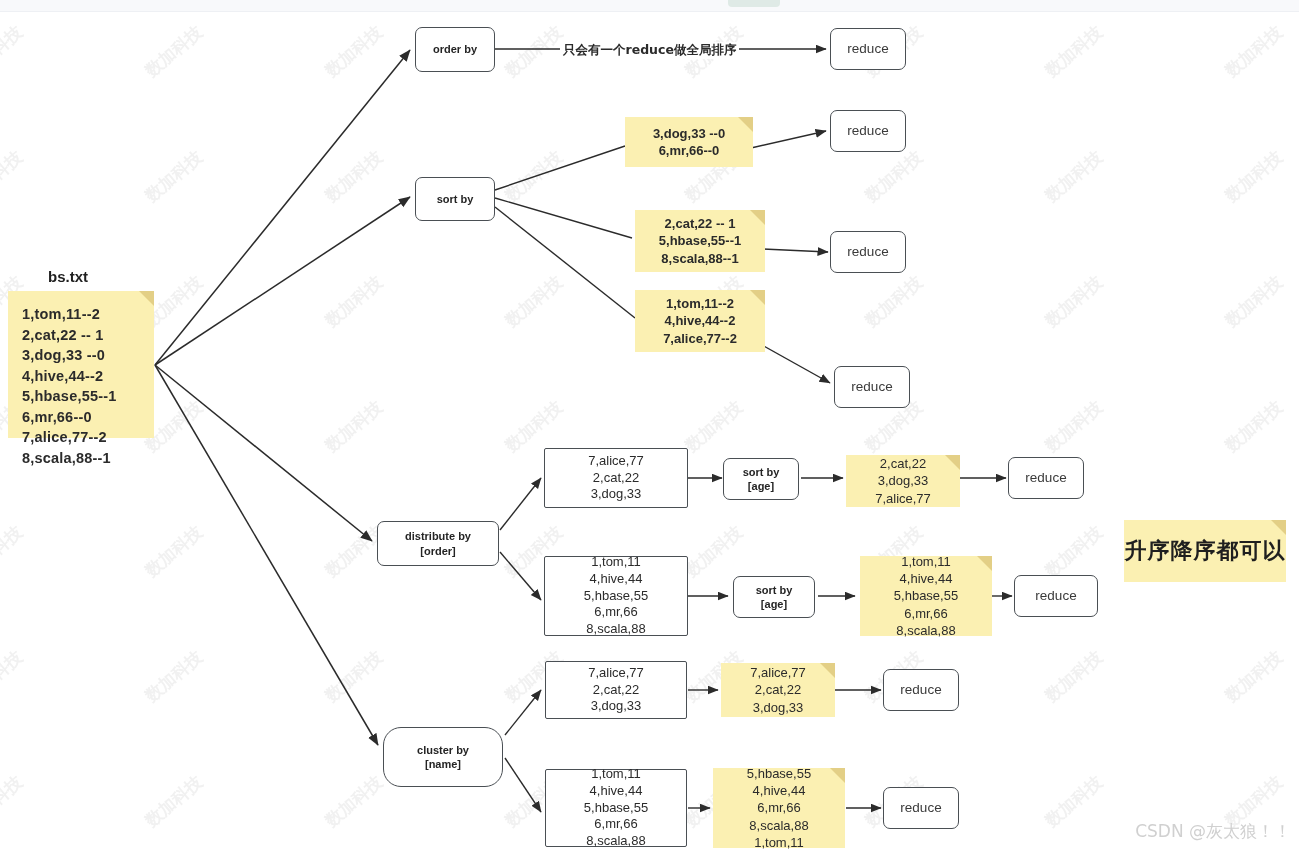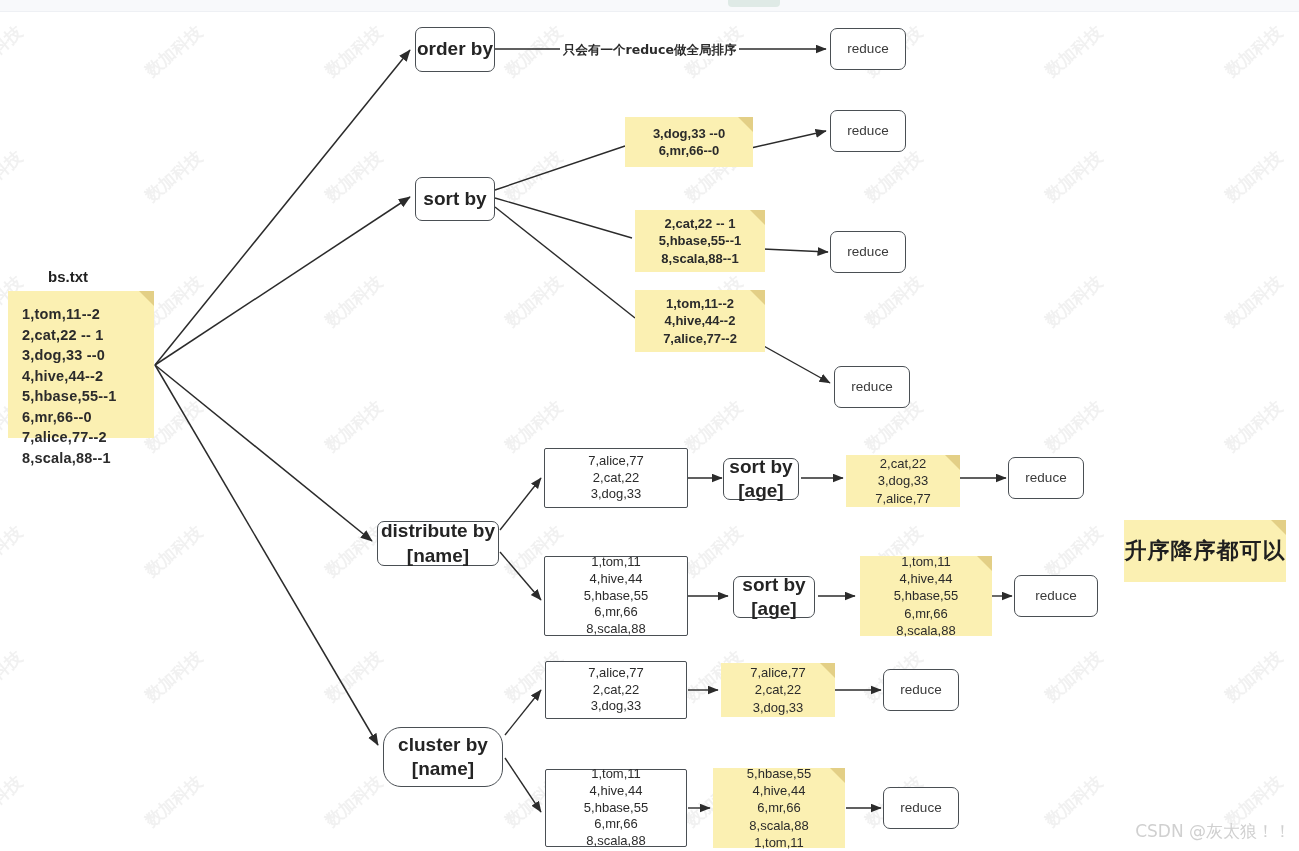--- a/index.html
+++ b/index.html
@@ -74,21 +74,21 @@
     display: flex;
     align-items: center;
     justify-content: center;
     text-align: center;
     color: #242424;
     line-height: 1.28;
     z-index: 3;
   }
   .node.bold {
     font-weight: 700;
-    font-size: 19px;
+    font-size: 11px;
   }
   .node.plain {
     font-weight: 400;
     font-size: 13.5px;
     color: #3a3a3a;
     text-align: right;
   }
   .node.list {
     font-weight: 400;
     font-size: 13px;
@@ -327,21 +327,21 @@
     <div class="note bold-note" style="left:635px; top:290px; width:130px; height:62px;">
       <span class="fold"></span>
       <span>1,tom,11--2
 4,hive,44--2
 7,alice,77--2</span>
     </div>
     <div class="node plain" style="left:834px; top:366px; width:76px; height:42px;">reduce</div>
 
     <div class="node bold" style="left:377px; top:521px; width:122px; height:45px;">
       <span style="white-space:pre-line">distribute by
-[name]</span>
+[order]</span>
     </div>
 
     <div class="node list" style="left:544px; top:448px; width:144px; height:60px;">7,alice,77
 2,cat,22
 3,dog,33</div>
     <div class="node bold" style="left:723px; top:458px; width:76px; height:42px;">
       <span style="white-space:pre-line">sort by
 [age]</span>
     </div>
     <div class="note" style="left:846px; top:455px; width:114px; height:52px;">

